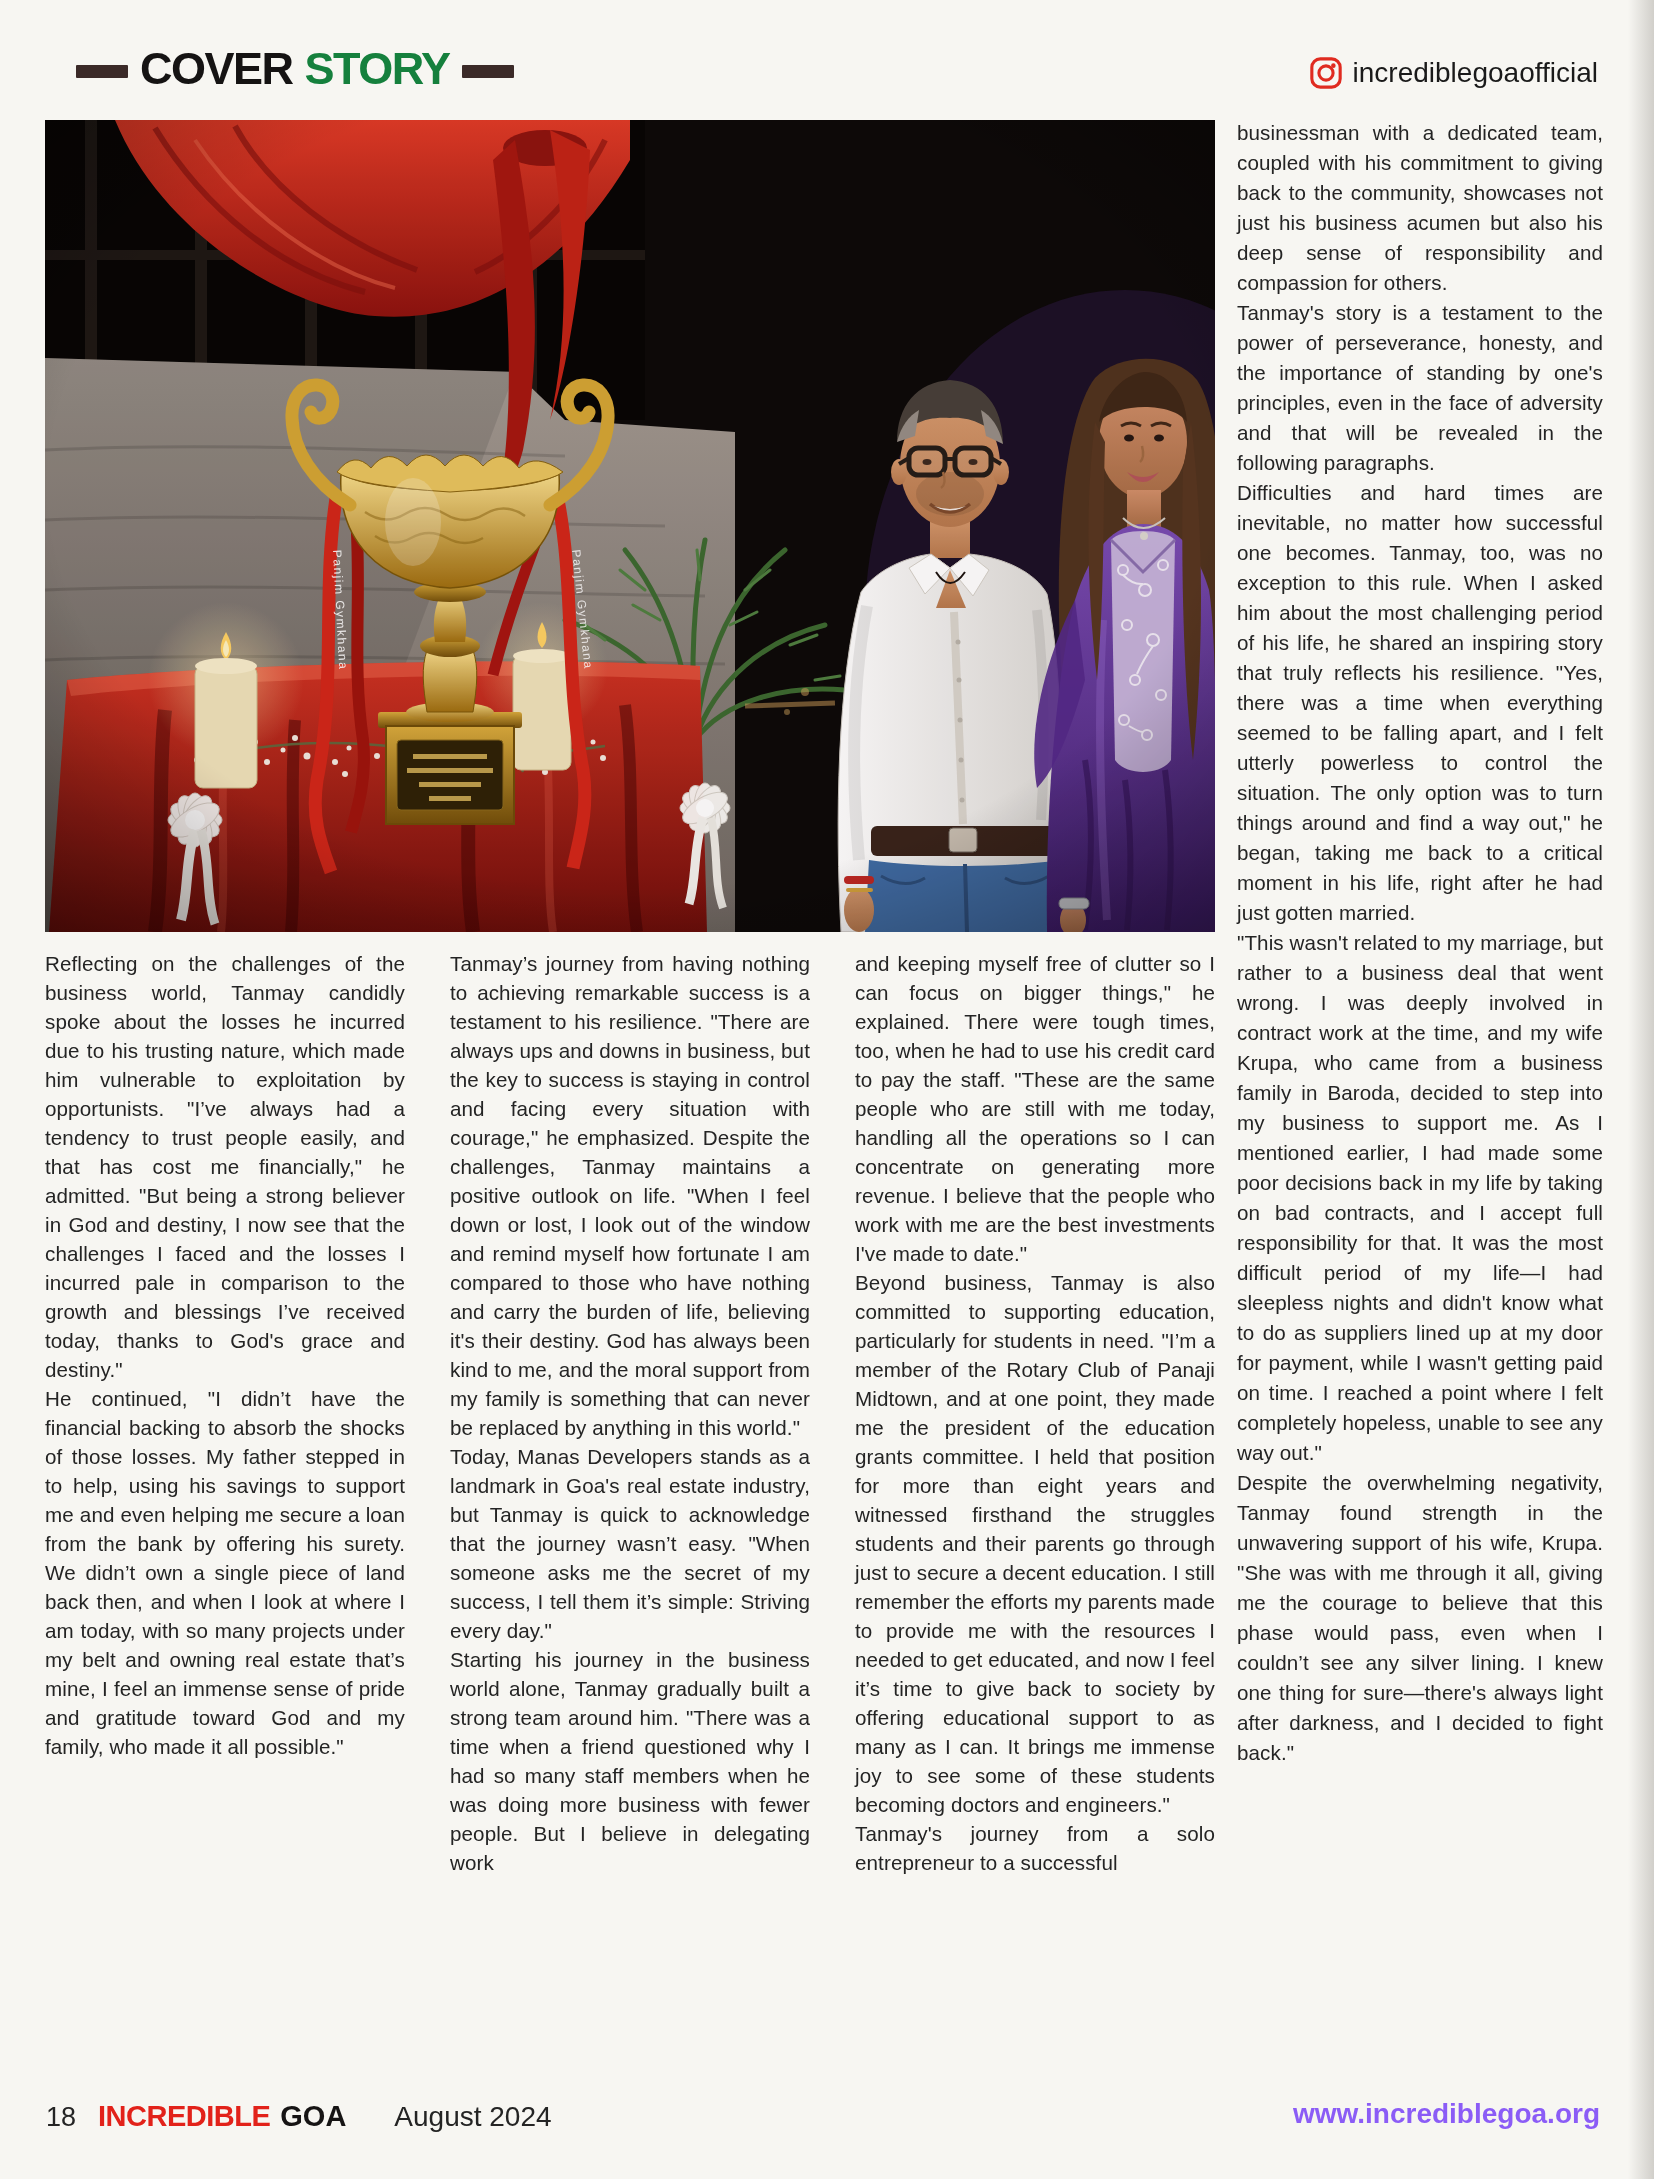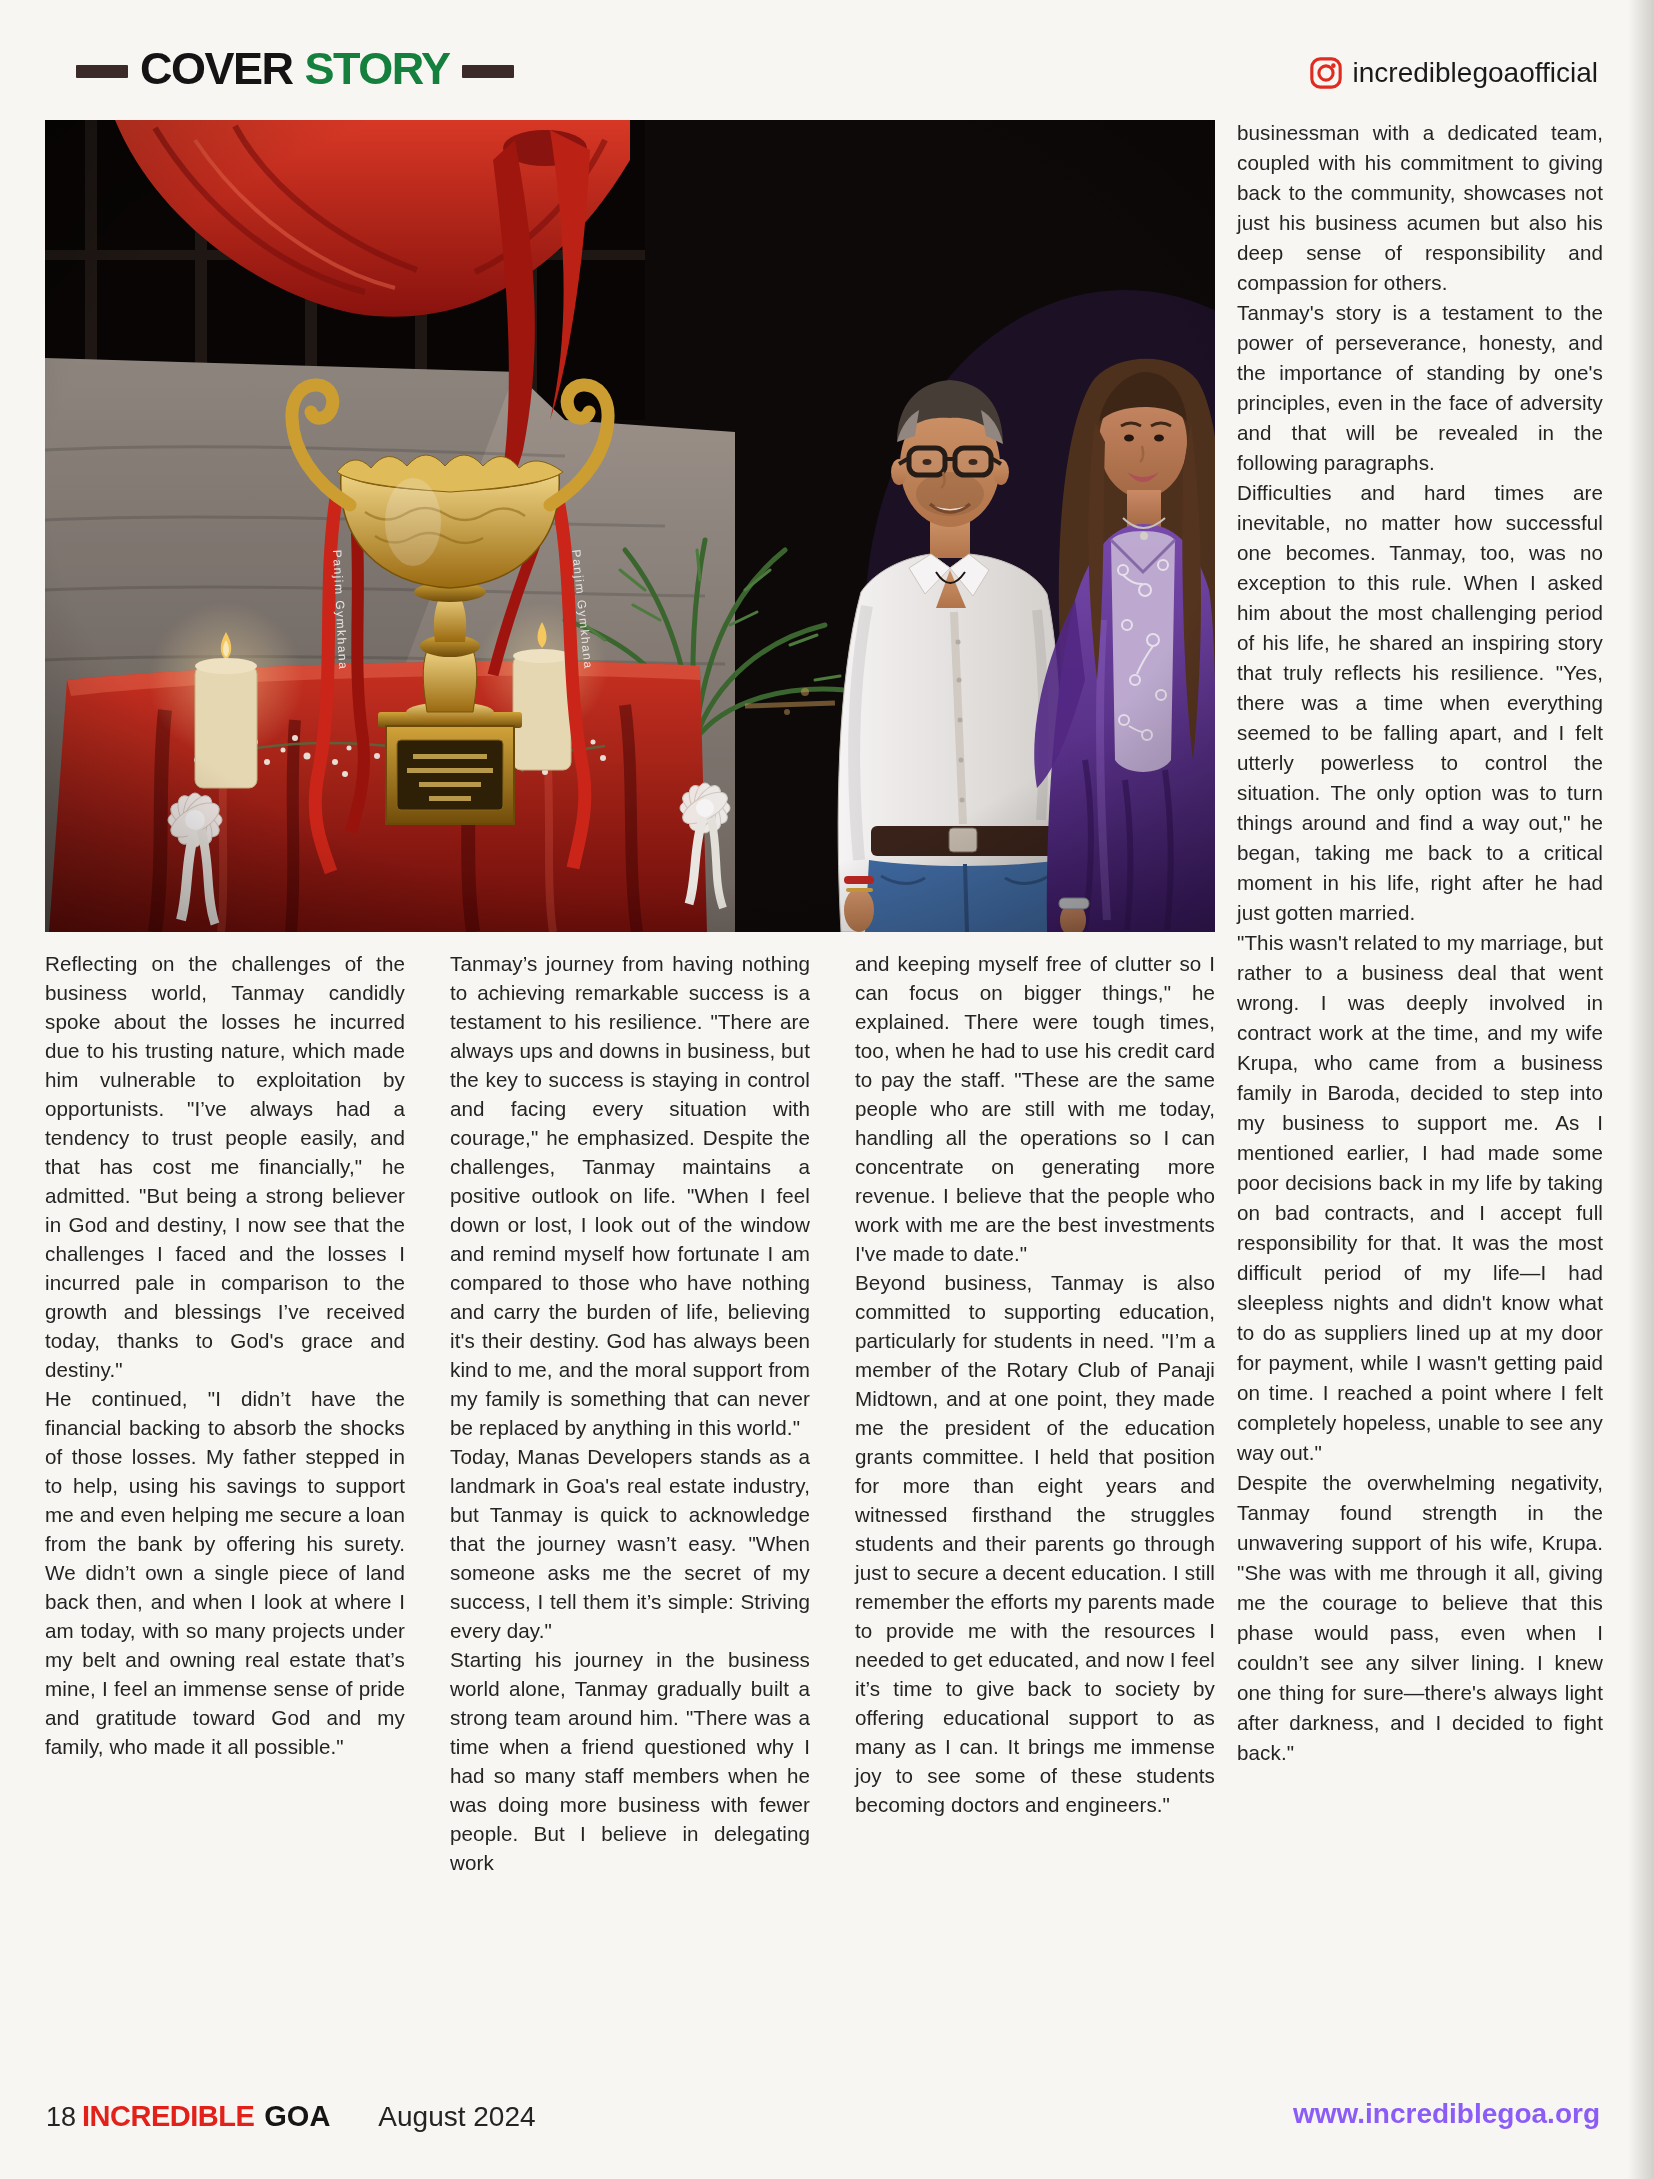--- a/index.html
+++ b/index.html
@@ -25,21 +25,21 @@
   
   .bodytext { font-size:20.6px; line-height:29px; text-align:justify; color:#242424; letter-spacing:.1px; }
   .bodytext p { margin:0; }
   .threecols { position:absolute; left:45px; top:949px; width:1170px; height:1120px;
                display:grid; grid-template-columns:1fr 1fr 1fr; column-gap:45px; }
   .rightcol { position:absolute; left:1237px; top:118px; width:366px; height:1950px; line-height:30px; }
 
   
   .footer-left { position:absolute; left:46px; top:2100px; display:flex; align-items:baseline; }
   .pageno  { font-size:27px; color:#242424; }
-  .mag1 { font-size:29px; font-weight:700; color:#e2221a; margin-left:6px; letter-spacing:-.5px; }
+  .mag1 { font-size:29px; font-weight:700; color:#e2221a; margin-left:22px; letter-spacing:-.5px; }
   .mag2 { font-size:29px; font-weight:700; color:#161414; margin-left:10px; }
   .issue { font-size:28px; color:#242424; margin-left:48px; }
   .website { position:absolute; right:54px; top:2098px; font-size:28px; font-weight:700; color:#8b5cf6; }
 </style>
 </head>
 <body>
 
 <div class="page">
 
   <div class="header-left">
@@ -419,20 +419,21 @@
       <p>He continued, "I didn’t have the financial backing to absorb the shocks of those losses. My father stepped in to help, using his savings to support me and even helping me secure a loan from the bank by offering his surety. We didn’t own a single piece of land back then, and when I look at where I am today, with so many projects under my belt and owning real estate that’s mine, I feel an immense sense of pride and gratitude toward God and my family, who made it all possible."</p>
     </div>
     <div class="col">
       <p>Tanmay’s journey from having nothing to achieving remarkable success is a testament to his resilience. "There are always ups and downs in business, but the key to success is staying in control and facing every situation with courage," he emphasized. Despite the challenges, Tanmay maintains a positive outlook on life. "When I feel down or lost, I look out of the window and remind myself how fortunate I am compared to those who have nothing and carry the burden of life, believing it's their destiny. God has always been kind to me, and the moral support from my family is something that can never be replaced by anything in this world."</p>
       <p>Today, Manas Developers stands as a landmark in Goa's real estate industry, but Tanmay is quick to acknowledge that the journey wasn’t easy. "When someone asks me the secret of my success, I tell them it’s simple: Striving every day."</p>
       <p>Starting his journey in the business world alone, Tanmay gradually built a strong team around him. "There was a time when a friend questioned why I had so many staff members when he was doing more business with fewer people. But I believe in delegating work</p>
     </div>
     <div class="col">
       <p>and keeping myself free of clutter so I can focus on bigger things," he explained. There were tough times, too, when he had to use his credit card to pay the staff. "These are the same people who are still with me today, handling all the operations so I can concentrate on generating more revenue. I believe that the people who work with me are the best investments I've made to date."</p>
       <p>Beyond business, Tanmay is also committed to supporting education, particularly for students in need. "I’m a member of the Rotary Club of Panaji Midtown, and at one point, they made me the president of the education grants committee. I held that position for more than eight years and witnessed firsthand the struggles students and their parents go through just to secure a decent education. I still remember the efforts my parents made to provide me with the resources I needed to get educated, and now I feel it’s time to give back to society by offering educational support to as many as I can. It brings me immense joy to see some of these students becoming doctors and engineers."</p>
+      <p>Tanmay's journey from a solo entrepreneur to a successful</p>
     </div>
   </div>
 
   <div class="rightcol bodytext">
     <p>businessman with a dedicated team, coupled with his commitment to giving back to the community, showcases not just his business acumen but also his deep sense of responsibility and compassion for others.</p>
     <p>Tanmay's story is a testament to the power of perseverance, honesty, and the importance of standing by one's principles, even in the face of adversity and that will be revealed in the following paragraphs.</p>
     <p>Difficulties and hard times are inevitable, no matter how successful one becomes. Tanmay, too, was no exception to this rule. When I asked him about the most challenging period of his life, he shared an inspiring story that truly reflects his resilience. "Yes, there was a time when everything seemed to be falling apart, and I felt utterly powerless to control the situation. The only option was to turn things around and find a way out," he began, taking me back to a critical moment in his life, right after he had just gotten married.</p>
     <p>"This wasn't related to my marriage, but rather to a business deal that went wrong. I was deeply involved in contract work at the time, and my wife Krupa, who came from a business family in Baroda, decided to step into my business to support me. As I mentioned earlier, I had made some poor decisions back in my life by taking on bad contracts, and I accept full responsibility for that. It was the most difficult period of my life—I had sleepless nights and didn't know what to do as suppliers lined up at my door for payment, while I wasn't getting paid on time. I reached a point where I felt completely hopeless, unable to see any way out."</p>
     <p>Despite the overwhelming negativity, Tanmay found strength in the unwavering support of his wife, Krupa. "She was with me through it all, giving me the courage to believe that this phase would pass, even when I couldn’t see any silver lining. I knew one thing for sure—there's always light after darkness, and I decided to fight back."</p>
   </div>

